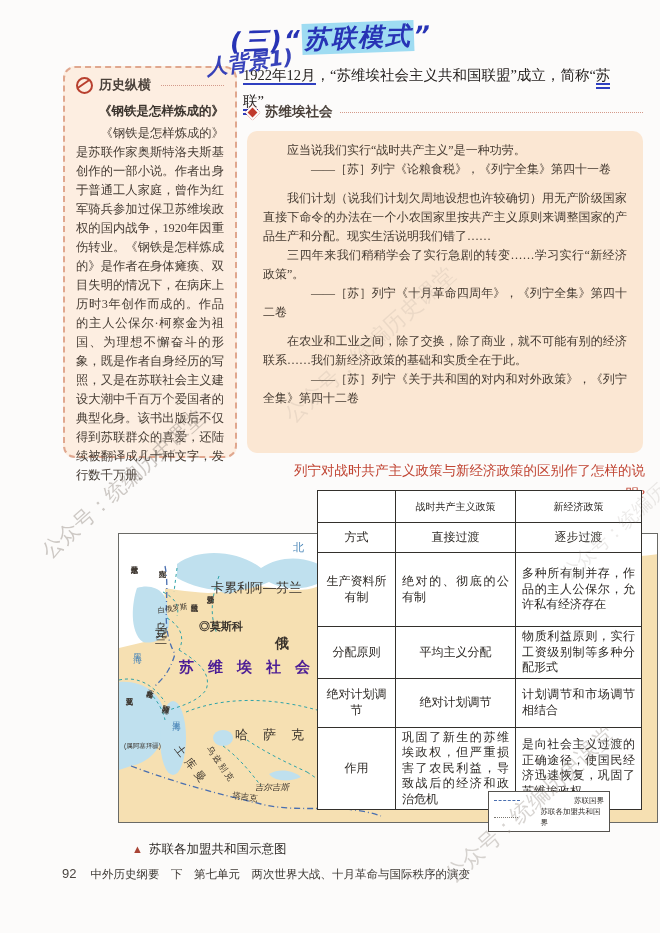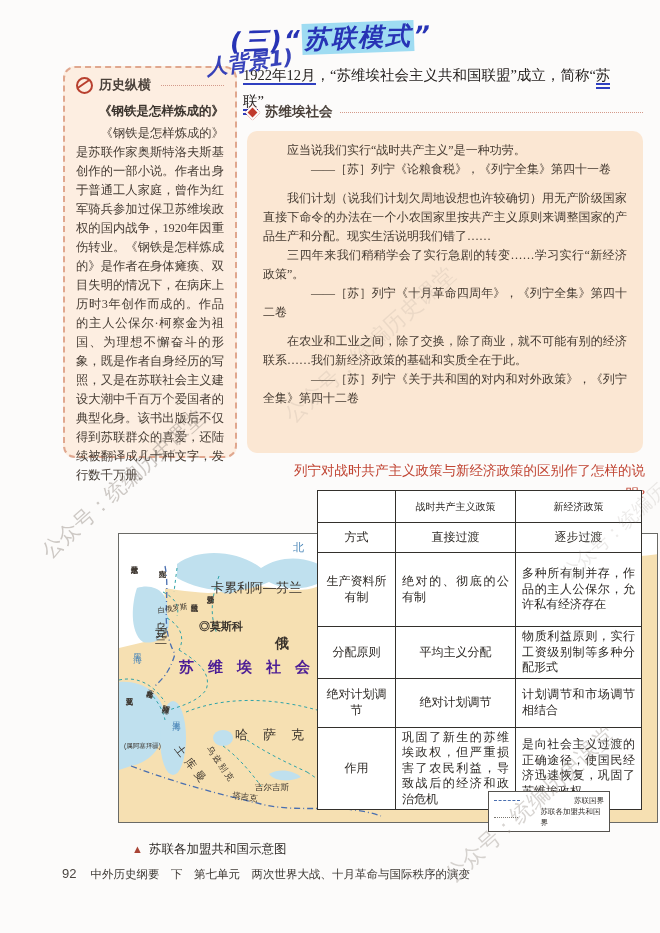--- a/index.html
+++ b/index.html
@@ -169,21 +169,21 @@
         <span class="map-label" style="left: 60px; top: 124px; font-size: 15px; color: #4c1d95; letter-spacing: 14px; font-weight: bold;">苏维埃社会</span>
         <span class="map-label" style="left: 13px; top: 112px; font-size: 8.5px; writing-mode: vertical-rl; text-orientation: upright; color: rgb(74, 134, 184); letter-spacing: 3px;">黑海</span>
         <span class="map-label" style="left: 29px; top: 149px; font-size: 7.5px; writing-mode: vertical-rl; text-orientation: upright; transform: rotate(18deg);">格鲁吉亚</span>
         <span class="map-label" style="left: 5px; top: 158px; font-size: 7.5px; writing-mode: vertical-rl; text-orientation: upright;">亚美尼亚</span>
         <span class="map-label" style="left: 44px; top: 165px; font-size: 7.5px; writing-mode: vertical-rl; text-orientation: upright; transform: rotate(14deg);">阿塞拜疆</span>
         <span class="map-label" style="left: 52px; top: 180px; font-size: 8.5px; writing-mode: vertical-rl; text-orientation: upright; color: rgb(74, 134, 184); letter-spacing: 2px;">里海</span>
         <span class="map-label" style="left: 5px; top: 208px; font-size: 6.5px;">(属阿塞拜疆)</span>
         <span class="map-label" style="left: 116px; top: 192px; font-size: 13px; letter-spacing: 15px;">哈萨克</span>
         <span class="map-label" style="left: 64px; top: 208px; font-size: 11px; letter-spacing: 5px; transform: rotate(52deg);">土库曼</span>
         <span class="map-label" style="left: 94px; top: 210px; font-size: 8.5px; letter-spacing: 2px; transform: rotate(55deg);">乌兹别克</span>
-        <span class="map-label" style="left: 136px; top: 248px; font-size: 8.5px;">吉尔吉斯</span>
+        <span class="map-label" style="left: 136px; top: 248px; font-size: 8.5px; font-style: italic;">吉尔吉斯</span>
         <span class="map-label" style="left: 114px; top: 256px; font-size: 8.5px; transform: rotate(8deg);">塔吉克</span>
       </div>
   </div>
 
   <table class="cmp-table">
     <colgroup>
         <col style="width:78px">
         <col style="width:120px">
         <col style="width:126px">
       </colgroup>

